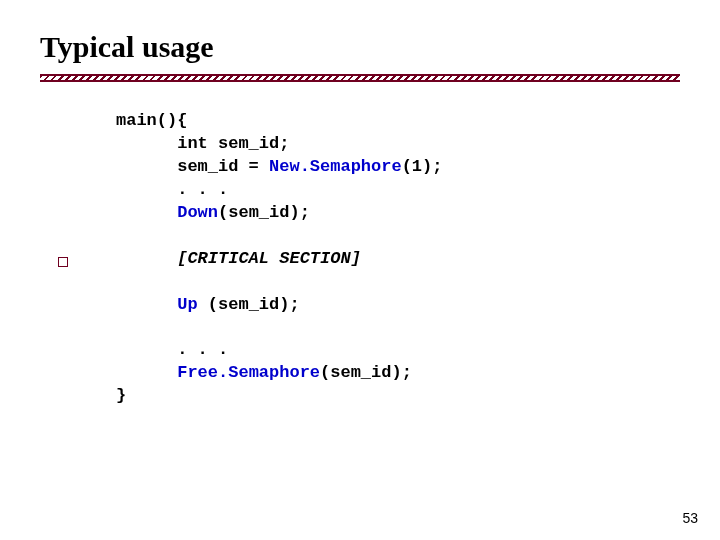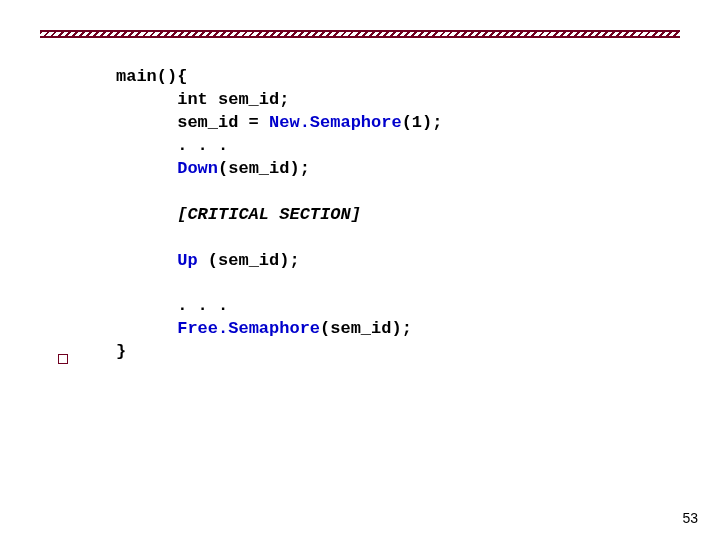--- a/index.html
+++ b/index.html
@@ -11,21 +11,21 @@
     width: 100%;
     border-top: 2px solid #700020;
     border-bottom: 2px solid #700020;
     background: repeating-linear-gradient(
       135deg,
       #700020 0px, #700020 2px,
       transparent 2px, transparent 5px
     );
     margin-bottom: 28px;
   }
-  .content { display: flex; align-items: flex-end; }
+  .content { display: flex; align-items: center; }
   .bullet {
     width: 10px; height: 10px;
     border: 1.5px solid #700020;
     margin-top: 6px;
     margin-left: 18px;
     flex: 0 0 auto;
     background: #fff;
   }
   .code {
     font-family: 'Courier New', Courier, monospace;
@@ -45,20 +45,21 @@
     font-family: Arial, sans-serif;
     font-size: 14px;
     color: #000;
     text-align: center;
   }
 </style>
 </head>
 <body>
 
 <div class="slide">
+  <div class="title">Typical usage</div>
   <div class="hr-bar"></div>
 
   <div class="content">
     <div class="bullet"></div>
     <div class="code"><span>main(){</span>
 <span>      int sem_id;</span>
 <span>      sem_id = </span><span class="blue">New.Semaphore</span><span>(1);</span>
 <span>      . . .</span>
 <span>      </span><span class="blue">Down</span><span>(sem_id);</span>
 <span></span>

